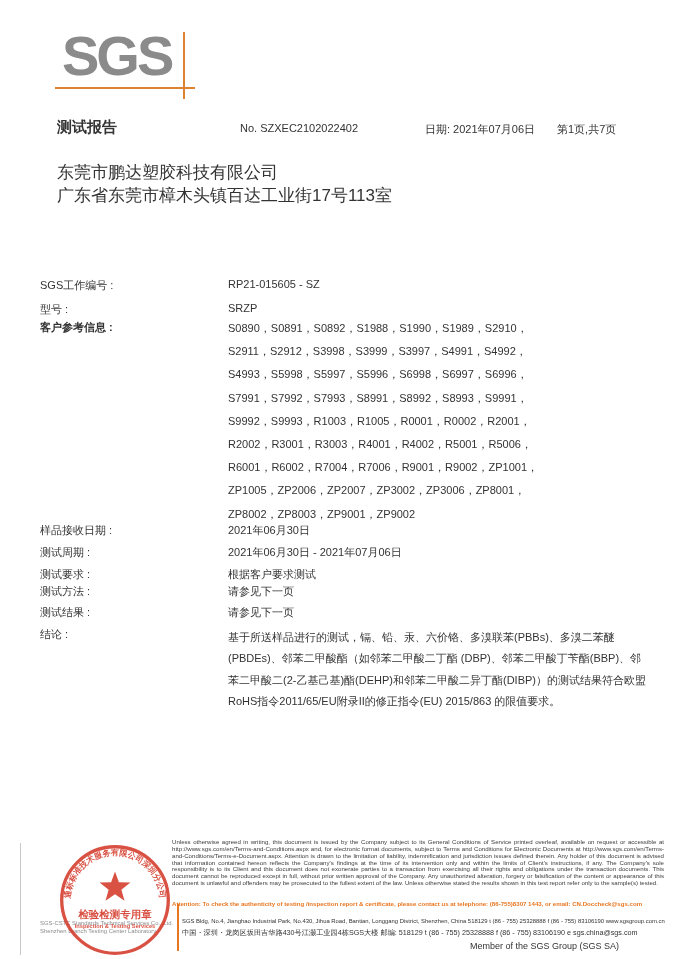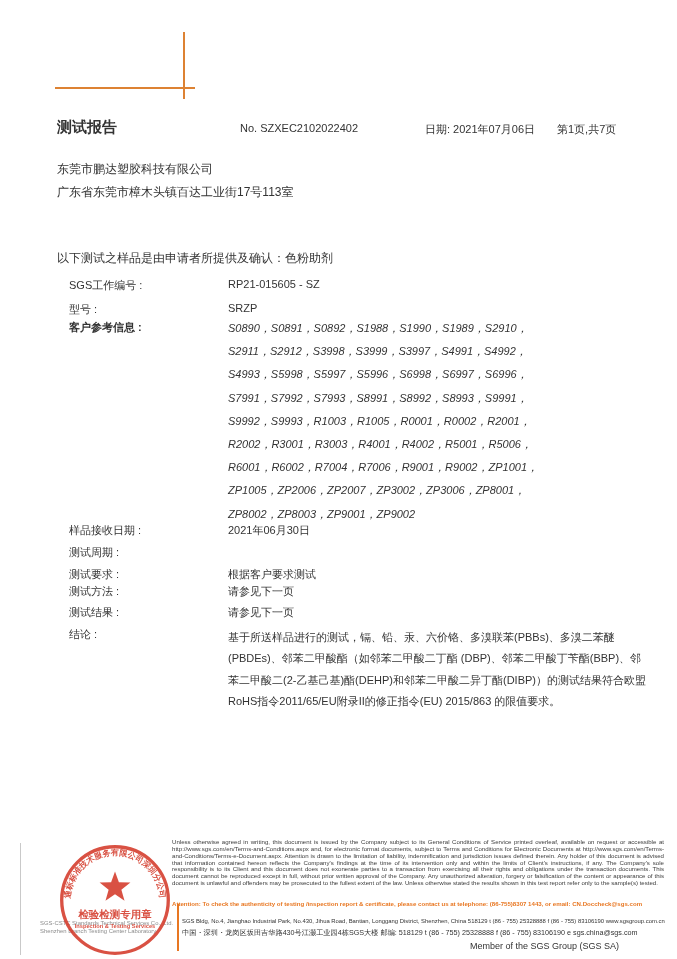--- a/index.html
+++ b/index.html
@@ -11,23 +11,23 @@
   .abs{position:absolute;}
 
   
   .logo-text{font-weight:bold;font-size:56px;line-height:56px;color:#8b8b8b;letter-spacing:-3px;}
   .logo-hline{background:#dd8233;height:2px;}
   .logo-vline{background:#dd8233;width:2px;}
 
   .report-title{font-size:15px;font-weight:bold;color:#333;}
   .hdr-info{font-size:11px;color:#333;}
 
-  .body-line{font-size:12px;color:#333;}
+  .body-line{font-size:17px;color:#333;}
 
-  .field-label{position:absolute;left:69px;font-size:11px;color:#333;}
+  .field-label{position:absolute;left:40px;font-size:11px;color:#333;}
   .field-value{position:absolute;left:228px;font-size:11px;color:#333;}
   .multiline{white-space:pre-line;line-height:23.2px;}
   .para{width:420px;line-height:21.4px;}
 
   
   .fineprint{
     font-size:6.1px;line-height:6.85px;color:#3c3c3c;text-align:justify;
     width:492px;
   }
   .attention{
@@ -39,54 +39,55 @@
   .left-co{font-size:5.9px;line-height:7.5px;color:#8c8c8c;}
   .footer-vline-gray{width:1px;background:#c9c9c9;}
   .footer-vline-orange{width:2px;background:#e87722;}
   .seal{opacity:.88;}
 </style>
 </head>
 <body>
 
 <div class="page">
 
+  <div class="abs logo-text" style="left:62px;top:28px;">SGS</div>
   <div class="abs logo-hline" style="left:55px;top:87px;width:140px;"></div>
   <div class="abs logo-vline" style="left:183px;top:32px;height:67px;"></div>
 
   <div class="abs report-title" style="left:57px;top:118px;">测试报告</div>
   <div class="abs hdr-info" style="left:240px;top:122px;">No. SZXEC2102022402</div>
   <div class="abs hdr-info" style="left:425px;top:122px;">日期: 2021年07月06日</div>
   <div class="abs hdr-info" style="left:557px;top:122px;">第1页,共7页</div>
 
   <div class="abs body-line" style="left:57px;top:161px;">东莞市鹏达塑胶科技有限公司</div>
   <div class="abs body-line" style="left:57px;top:184px;">广东省东莞市樟木头镇百达工业街17号113室</div>
 
-  <div class="abs body-line" style="left:57px;top:250px;">以下测试之样品是由申请者所提供及确认：色粉助剂</div>
 
   <div class="field-label" style="top:278px;">SGS工作编号 :</div>
   <div class="field-value" style="top:278px;">RP21-015605 - SZ</div>
 
   <div class="field-label" style="top:302px;">型号 :</div>
   <div class="field-value" style="top:302px;text-align:right;">SRZP</div>
 
   <div class="field-label" style="top:320px;font-weight:bold;">客户参考信息 :</div>
-  <div class="field-value multiline" style="top:317px;width:430px;font-style:italic;">S0890，S0891，S0892，S1988，S1990，S1989，S2910，
+  <div class="field-value multiline" style="top:317px;width:430px;">S0890，S0891，S0892，S1988，S1990，S1989，S2910，
 S2911，S2912，S3998，S3999，S3997，S4991，S4992，
 S4993，S5998，S5997，S5996，S6998，S6997，S6996，
 S7991，S7992，S7993，S8991，S8992，S8993，S9991，
 S9992，S9993，R1003，R1005，R0001，R0002，R2001，
 R2002，R3001，R3003，R4001，R4002，R5001，R5006，
 R6001，R6002，R7004，R7006，R9001，R9002，ZP1001，
 ZP1005，ZP2006，ZP2007，ZP3002，ZP3006，ZP8001，
 ZP8002，ZP8003，ZP9001，ZP9002</div>
 
   <div class="field-label" style="top:523px;">样品接收日期 :</div>
   <div class="field-value" style="top:523px;">2021年06月30日</div>
 
   <div class="field-label" style="top:545px;text-align:right;">测试周期 :</div>
+  <div class="field-value" style="top:545px;">2021年06月30日 - 2021年07月06日</div>
 
   <div class="field-label" style="top:567px;">测试要求 :</div>
   <div class="field-value" style="top:567px;">根据客户要求测试</div>
 
   <div class="field-label" style="top:584px;">测试方法 :</div>
   <div class="field-value" style="top:584px;">请参见下一页</div>
 
   <div class="field-label" style="top:605px;">测试结果 :</div>
   <div class="field-value" style="top:605px;">请参见下一页</div>
 

